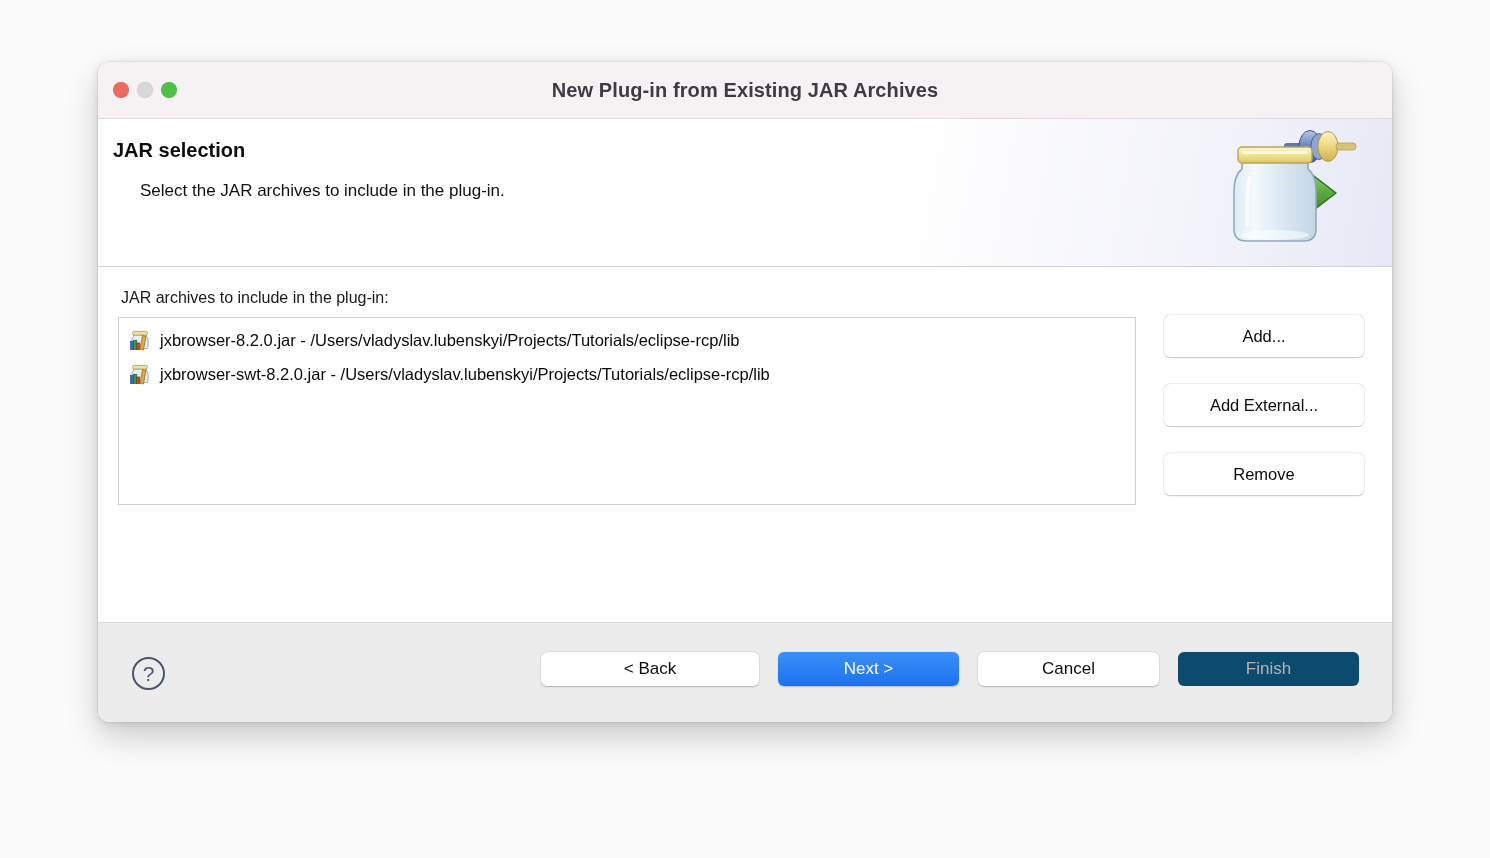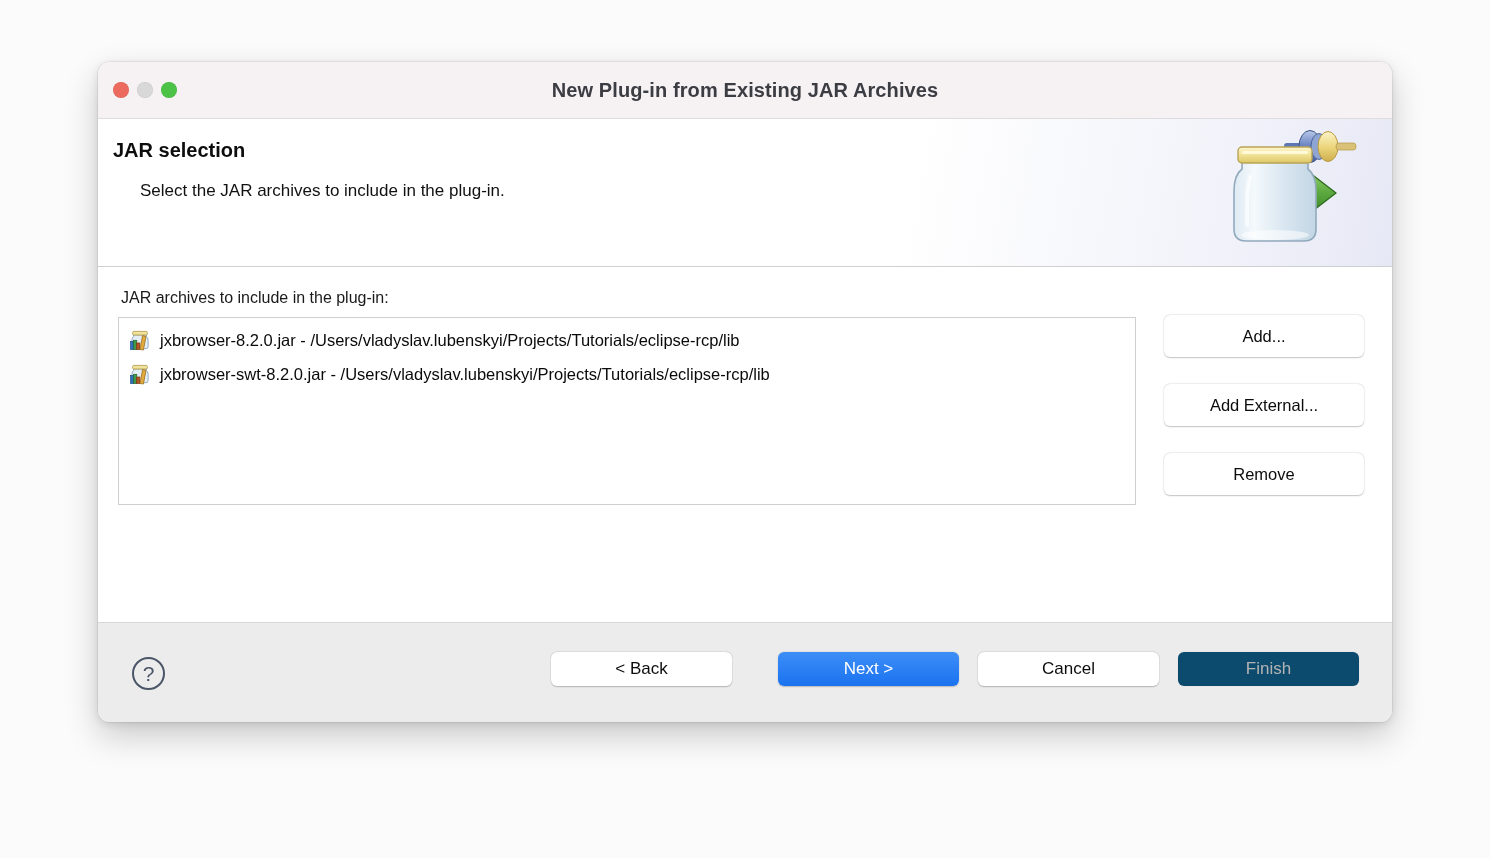--- a/index.html
+++ b/index.html
@@ -203,28 +203,27 @@
   }
   .btn-plain {
     background: #ffffff;
     color: #0c0c0c;
     box-shadow: 0 0.5px 1.5px rgba(0,0,0,0.22), 0 0 0 0.5px rgba(0,0,0,0.06);
   }
   .btn-default {
     background: linear-gradient(180deg, #3d8ef7 0%, #1a72ef 100%);
     color: #ffffff;
     box-shadow: 0 0.5px 1.5px rgba(0,0,0,0.22);
-    margin-left: 27px;
   }
   .btn-disabled {
     background: #0c4a6e;
     color: #b3b3b3;
     box-shadow: 0 0 0 0.5px rgba(0,0,0,0.04);
   }
-  .w-back   { width: 181px; }
+  .w-back   { width: 218px; }
   .w-next   { width: 181px; }
   .w-cancel { width: 181px; }
   .w-finish { width: 181px; }
 </style>
 </head>
 <body>
 
 <div id="dialog-window">
 
   <div id="title-bar">

